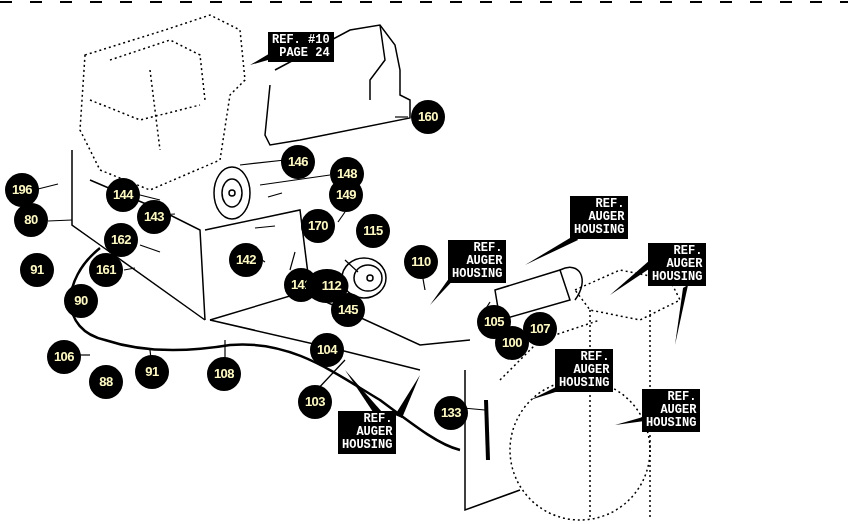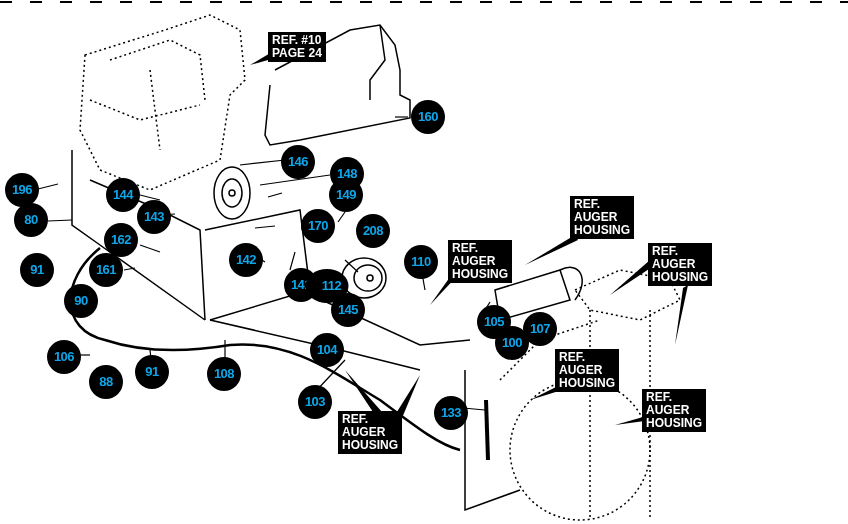--- a/index.html
+++ b/index.html
@@ -1,22 +1,22 @@
 <!DOCTYPE html>
 <html><head>
 <meta charset="utf-8">
 <style>
   html,body{margin:0;padding:0;background:#ffffff;}
   body{width:848px;height:524px;overflow:hidden;position:relative;font-family:"Liberation Sans",sans-serif;}
   #diagram{position:absolute;left:0;top:0;width:848px;height:524px;}
-  .callout{position:absolute;width:34px;height:34px;border-radius:50%;background:#000;color:#0ea5e9;
+  .callout{position:absolute;width:34px;height:34px;border-radius:50%;background:#000;color:#fef9c3;
     font-family:"Liberation Sans",sans-serif;font-weight:bold;font-size:13px;line-height:34px;text-align:center;
     transform:translate(-50%,-50%);letter-spacing:-0.5px;}
-  .ref{position:absolute;background:#000;color:#fff;font-family:Liberation Sans, sans-serif;font-weight:bold;
-    font-size:12px;line-height:13px;text-align:left;padding:2px 4px;white-space:pre-line;}
+  .ref{position:absolute;background:#000;color:#fff;font-family:Liberation Mono, monospace;font-weight:bold;
+    font-size:12px;line-height:13px;text-align:right;padding:2px 4px;white-space:pre-line;}
 </style>
 </head>
 <body>
 
 <svg id="diagram" viewBox="0 0 848 524" xmlns="http://www.w3.org/2000/svg">
   <g fill="none" stroke="#000" stroke-width="1.5">
 
     <path d="M0 2 H848" stroke-dasharray="12 18" stroke-width="2"></path>
 
     <g stroke-dasharray="2 3">
@@ -137,21 +137,21 @@
 <div class="callout" style="left:318px;top:226px;">170</div>
 <div class="callout" style="left:22px;top:190px;">196</div>
 <div class="callout" style="left:123px;top:195px;">144</div>
 <div class="callout" style="left:154px;top:217px;">143</div>
 <div class="callout" style="left:31px;top:220px;">80</div>
 <div class="callout" style="left:121px;top:240px;">162</div>
 <div class="callout" style="left:37px;top:270px;">91</div>
 <div class="callout" style="left:106px;top:270px;">161</div>
 <div class="callout" style="left:246px;top:260px;">142</div>
 <div class="callout" style="left:286px;top:285px;margin-left:15px;">141</div>
-<div class="callout" style="left:373px;top:231px;">208</div>
+<div class="callout" style="left:373px;top:231px;">115</div>
 <div class="callout" style="left:327px;top:286px;padding-left:9px;">112</div>
 <div class="callout" style="left:348px;top:310px;">145</div>
 <div class="callout" style="left:421px;top:262px;">110</div>
 <div class="callout" style="left:81px;top:301px;">90</div>
 <div class="callout" style="left:64px;top:357px;">106</div>
 <div class="callout" style="left:106px;top:382px;">88</div>
 <div class="callout" style="left:152px;top:372px;">91</div>
 <div class="callout" style="left:224px;top:374px;">108</div>
 <div class="callout" style="left:327px;top:350px;text-align:center;">104</div>
 <div class="callout" style="left:315px;top:402px;">103</div>

